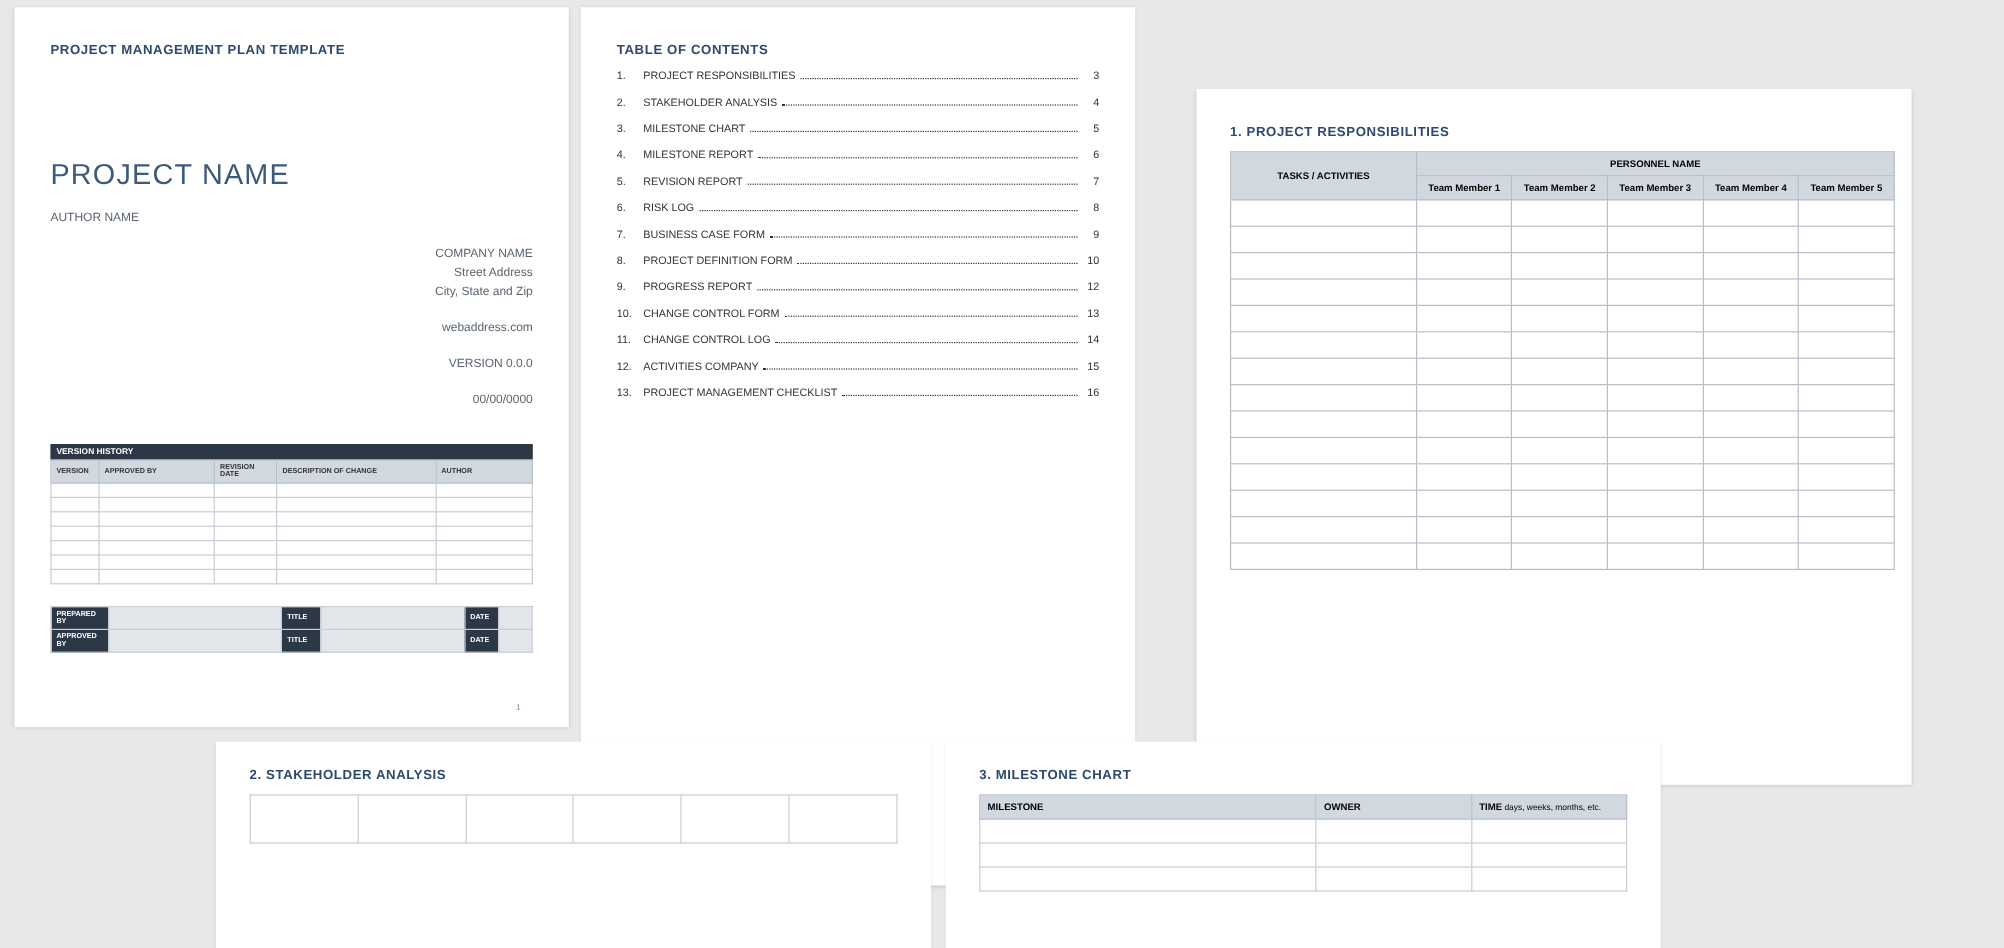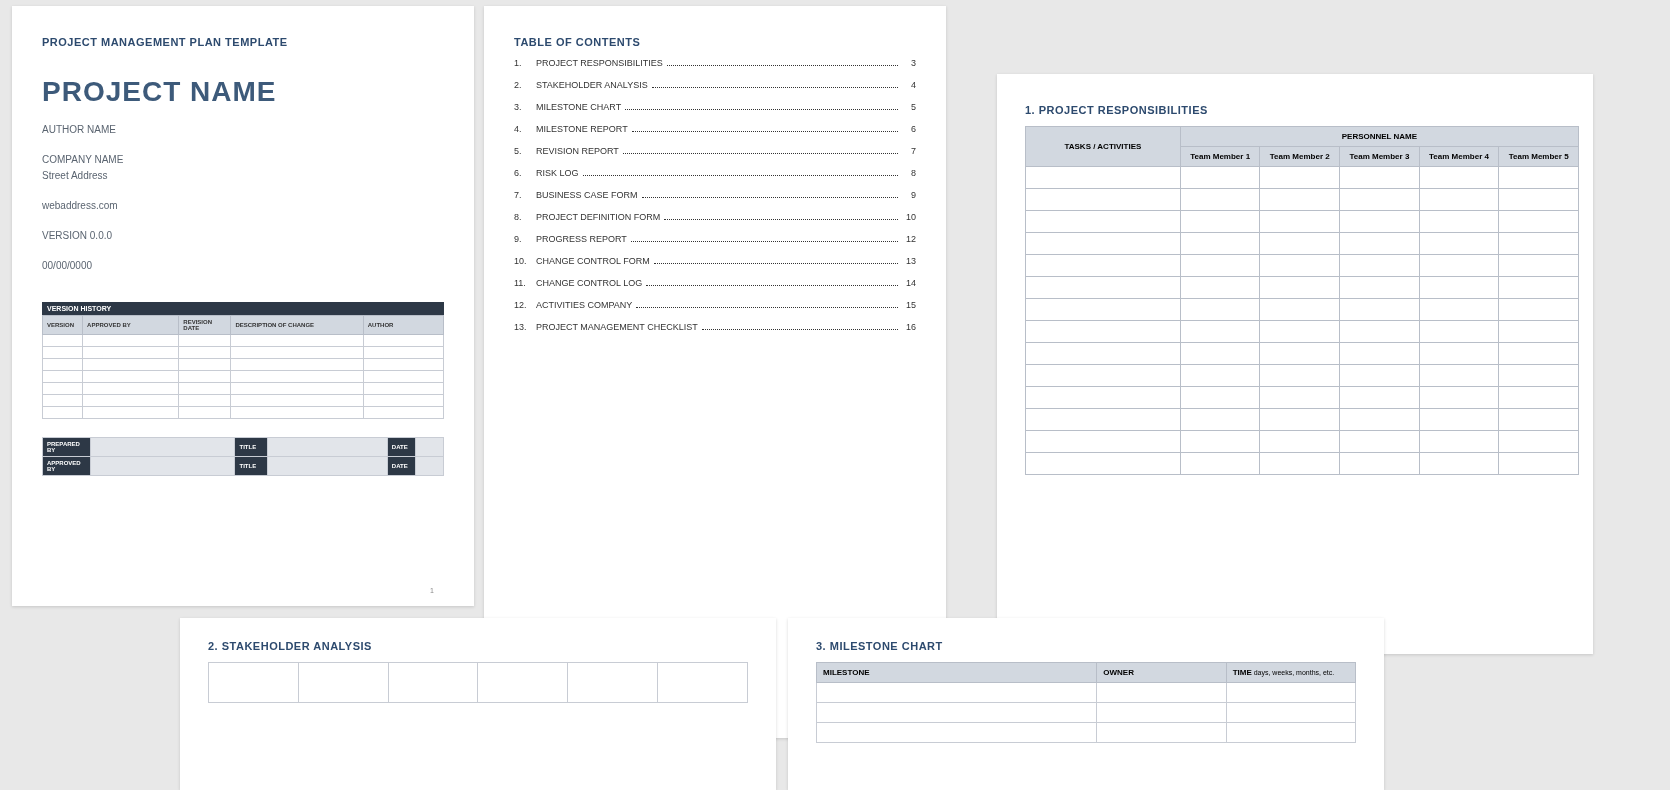--- a/index.html
+++ b/index.html
@@ -12,23 +12,23 @@
     position: relative;
   }
   .page {
     background: #fff;
     position: absolute;
     box-shadow: 0 1px 3px rgba(0,0,0,0.15);
   }
   
   .p1 { left: 12px; top: 6px; width: 462px; height: 600px; padding: 30px 30px 20px 30px; }
   .doc-type { color: #2d4a6e; font-size: 11px; font-weight: bold; letter-spacing: 0.5px; }
-  .proj-name { color: #3d5a7a; font-size: 28px; font-weight: 700; margin-top: 28px; letter-spacing: 1px; }
+  .proj-name { color: #3d5a7a; font-size: 24px; font-weight: 400; margin-top: 84px; letter-spacing: 1px; }
   .meta { color: #5a6470; font-size: 10px; margin-top: 14px; line-height: 1.6; }
-  .meta-block { margin-top: 14px; }
+  .meta-block { margin-top: 14px; text-align: right; }
   .vh-title { background: #2d3846; color: #fff; font-size: 7px; font-weight: bold; padding: 3px 5px; margin-top: 28px; }
   .vh-table { width: 100%; border-collapse: collapse; }
   .vh-table th { background: #d2d8e0; color: #333; font-size: 6px; font-weight: bold; text-align: left; padding: 3px 4px; border: 1px solid #b8bec8; }
   .vh-table td { border: 1px solid #c8ccd4; height: 12px; }
   .sign-table { width: 100%; border-collapse: collapse; margin-top: 18px; }
   .sign-table td { border: 1px solid #c8ccd4; height: 14px; }
   .sign-table .lbl { background: #2d3846; color: #fff; font-size: 6px; font-weight: bold; padding: 3px 4px; }
   .sign-table .val { background: #e2e5ea; }
   .pgnum { position: absolute; bottom: 12px; right: 40px; font-size: 7px; color: #888; }
 
@@ -66,20 +66,21 @@
 </head>
 <body>
 
 <div class="page p1">
   <div class="doc-type">PROJECT MANAGEMENT PLAN TEMPLATE</div>
   <div class="proj-name">PROJECT NAME</div>
   <div class="meta">AUTHOR NAME</div>
   <div class="meta meta-block">
     <div>COMPANY NAME</div>
     <div>Street Address</div>
+    <div>City, State and Zip</div>
   </div>
   <div class="meta meta-block">webaddress.com</div>
   <div class="meta meta-block">VERSION 0.0.0</div>
   <div class="meta meta-block">00/00/0000</div>
 
   <div class="vh-title">VERSION HISTORY</div>
   <table class="vh-table">
     <tbody>
         <tr>
       <th style="width:10%">VERSION</th>

